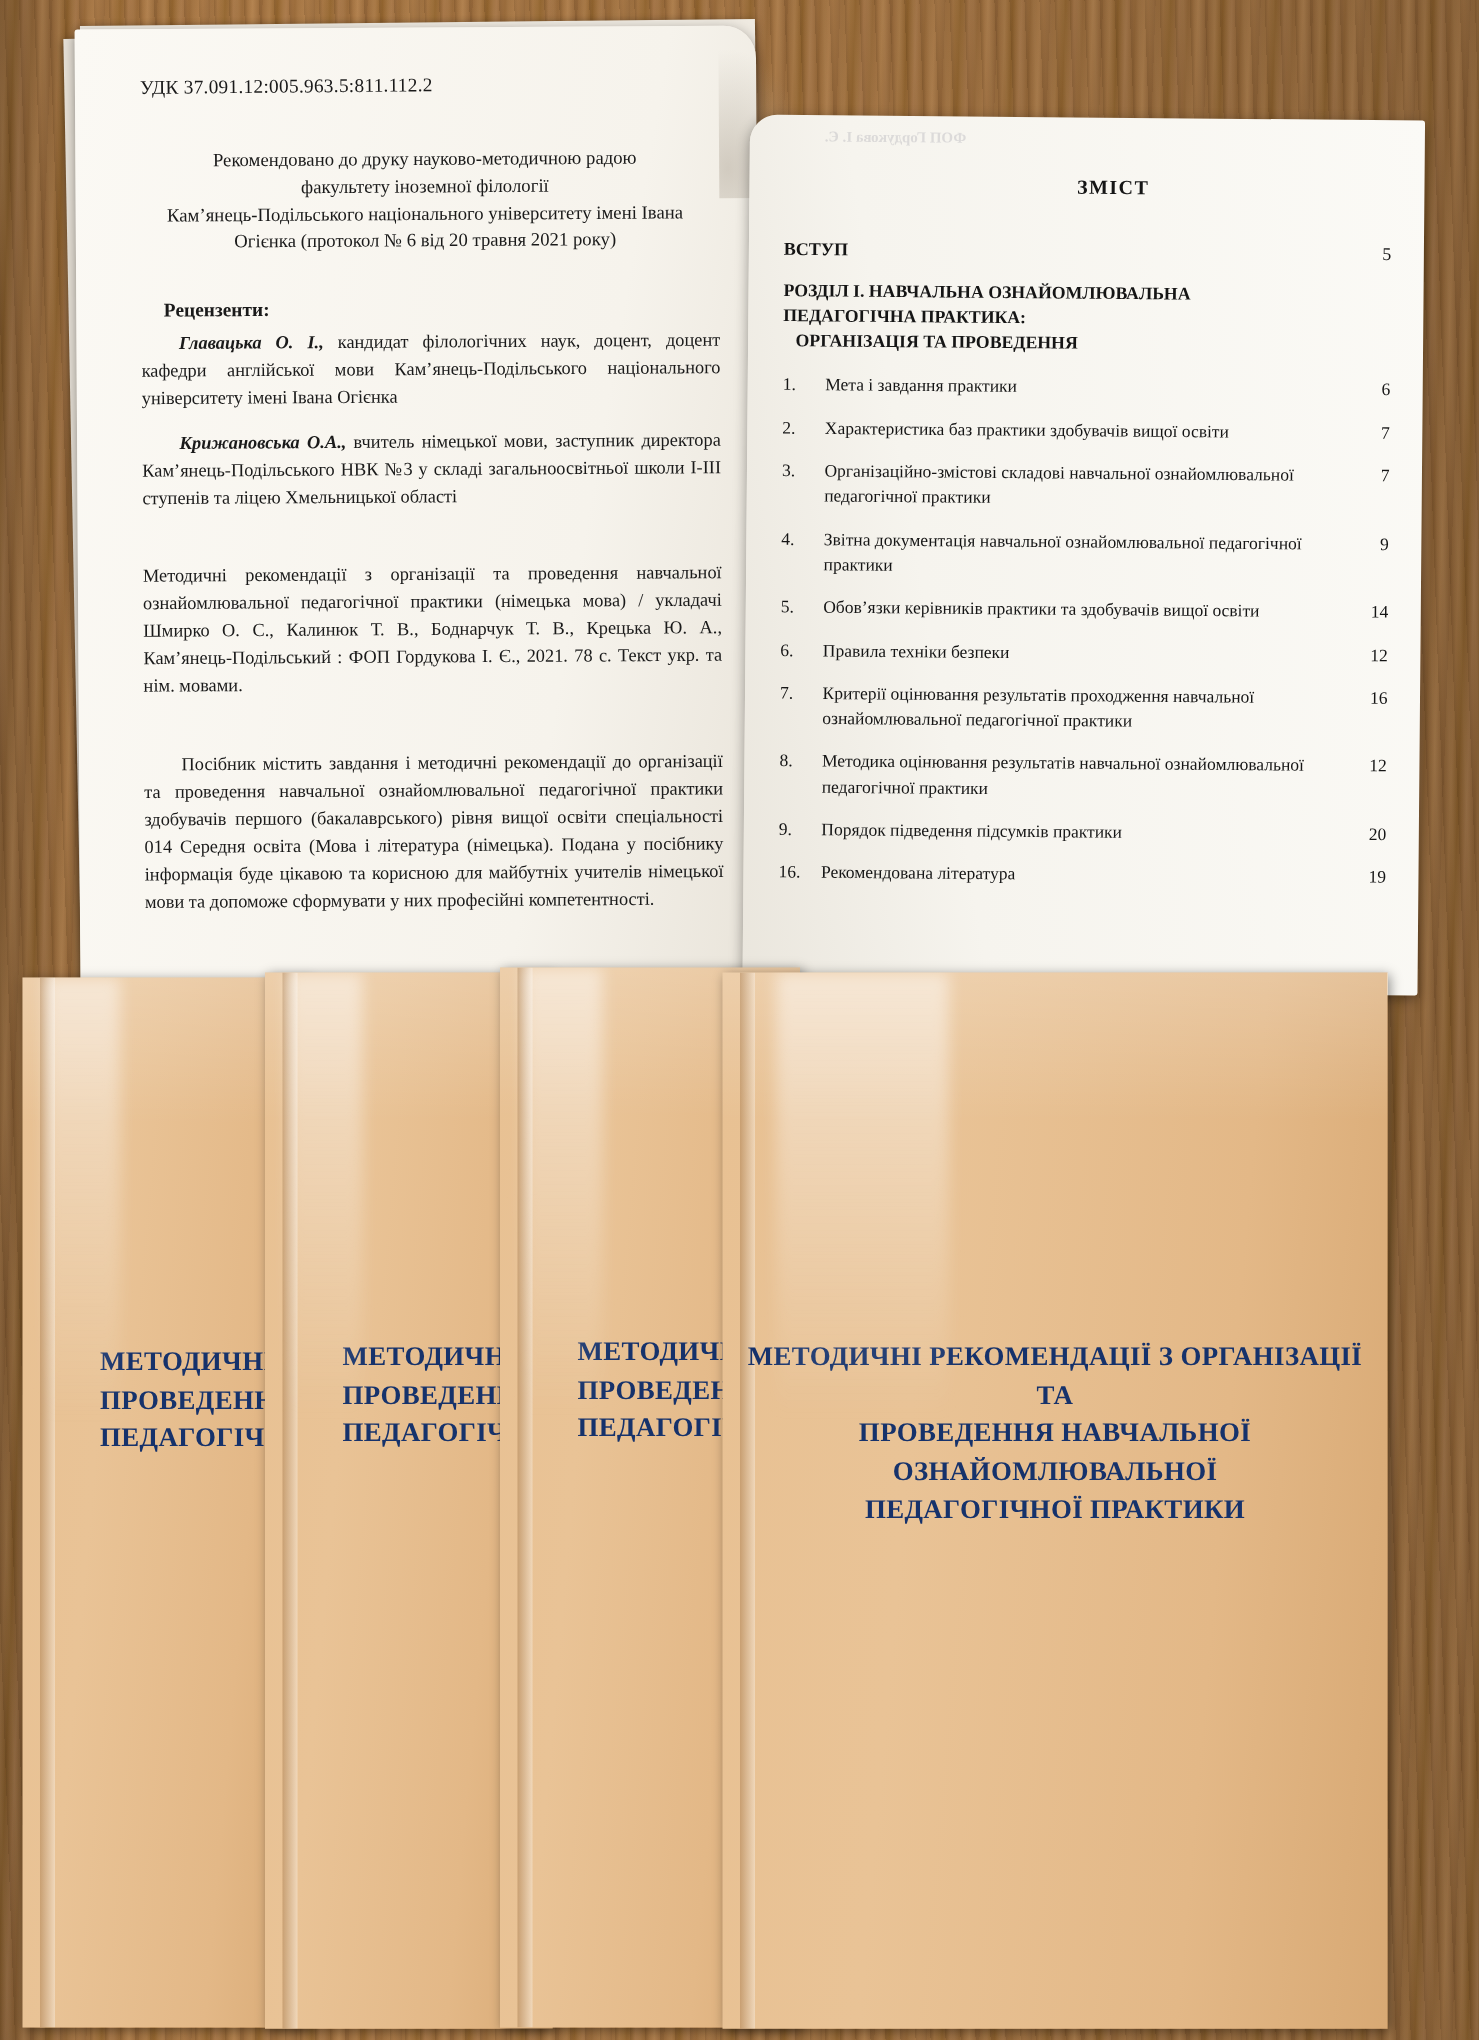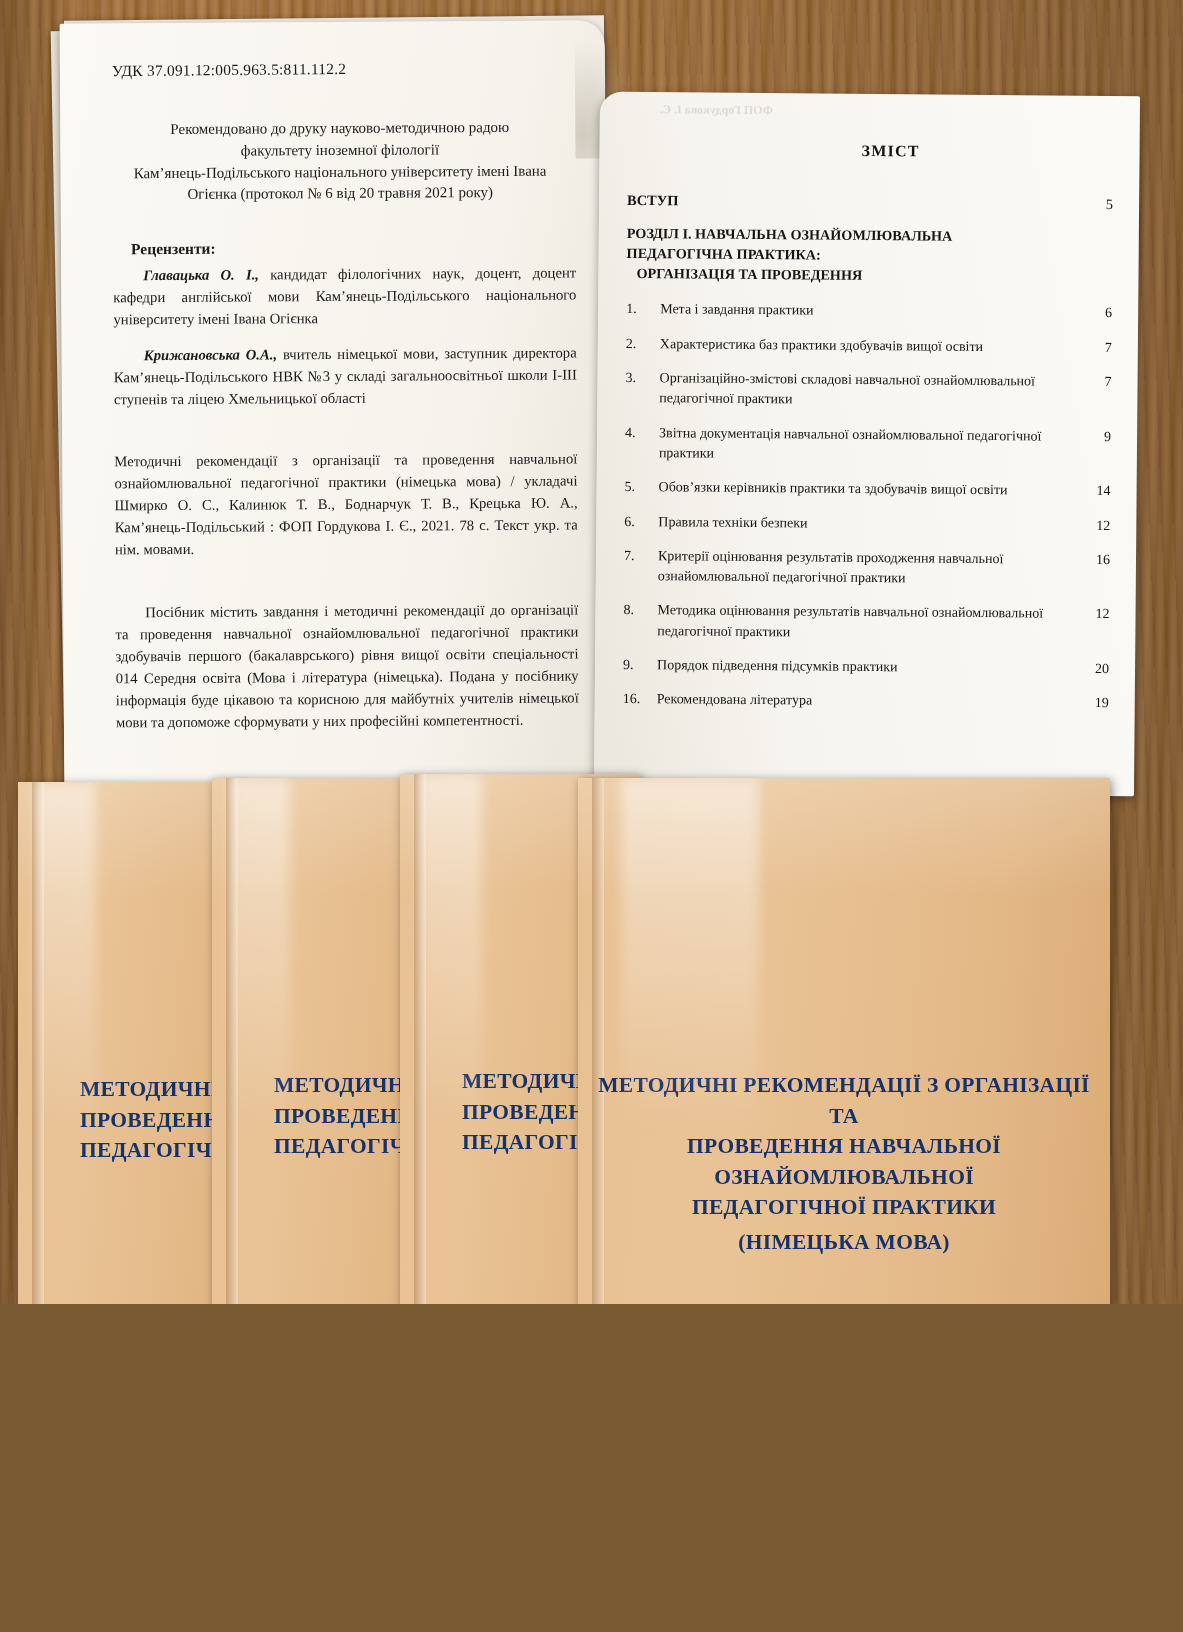--- a/index.html
+++ b/index.html
@@ -3,21 +3,21 @@
 <meta charset="utf-8">
 <style>
   html, body {
     margin: 0;
     padding: 0;
     background: #7a5a32;
   }
   #scene {
     position: relative;
     width: 1183px;
-    height: 1304px;
+    height: 1632px;
     overflow: hidden;
     font-family: "Liberation Serif", serif;
     background:
       linear-gradient(90deg, rgba(0,0,0,0.22) 0%, rgba(0,0,0,0.02) 6%, rgba(0,0,0,0.0) 18%, rgba(0,0,0,0.05) 60%, rgba(0,0,0,0.18) 100%),
       repeating-linear-gradient(92deg,
         #9d6e3e 0px, #a87845 6px, #93652f 12px, #a9794a 19px, #9a6b3a 26px, #b07f4c 34px, #96683a 42px);
   }
 
   
   .wood-grain {
@@ -402,18 +402,17 @@
         <span>ПЕДАГОГІЧНОЇ ПРАКТИКИ</span>
       </div>
     </div>
 
     <div class="booklet-cover c4">
       <div class="spine-fold"></div>
       <div class="cover-text">
         <span>МЕТОДИЧНІ РЕКОМЕНДАЦІЇ З ОРГАНІЗАЦІЇ ТА</span><br>
         <span>ПРОВЕДЕННЯ НАВЧАЛЬНОЇ ОЗНАЙОМЛЮВАЛЬНОЇ</span><br>
         <span>ПЕДАГОГІЧНОЇ ПРАКТИКИ</span>
-        <span class="cover-sub">(НІМЕЦЬКА МОВА)</span>
       </div>
     </div>
 
   </div>
 </div>
 
 </body></html>

